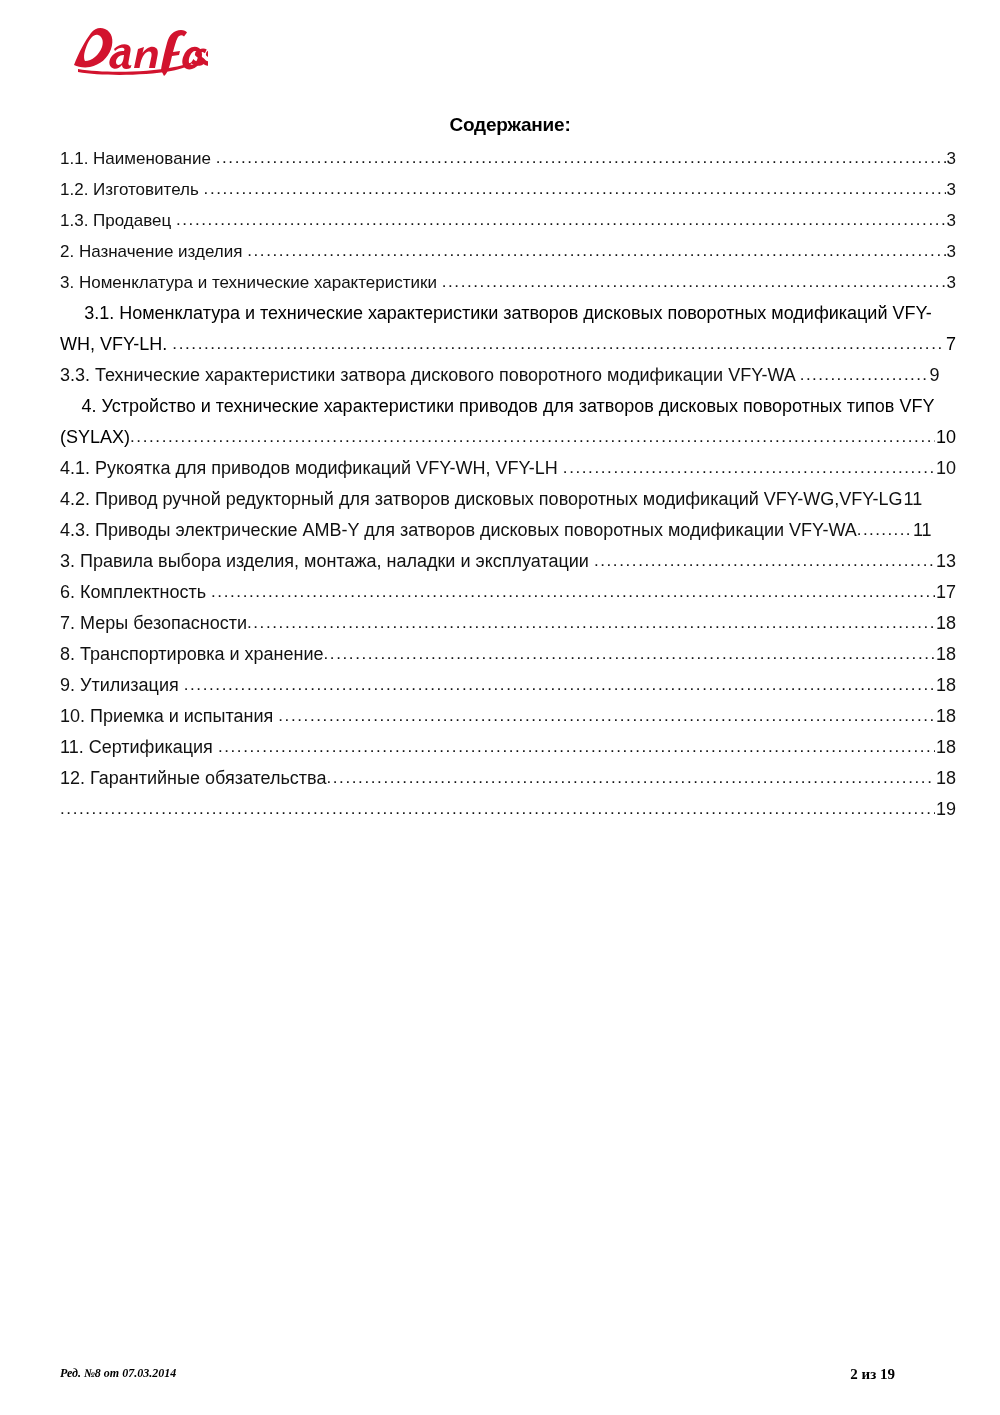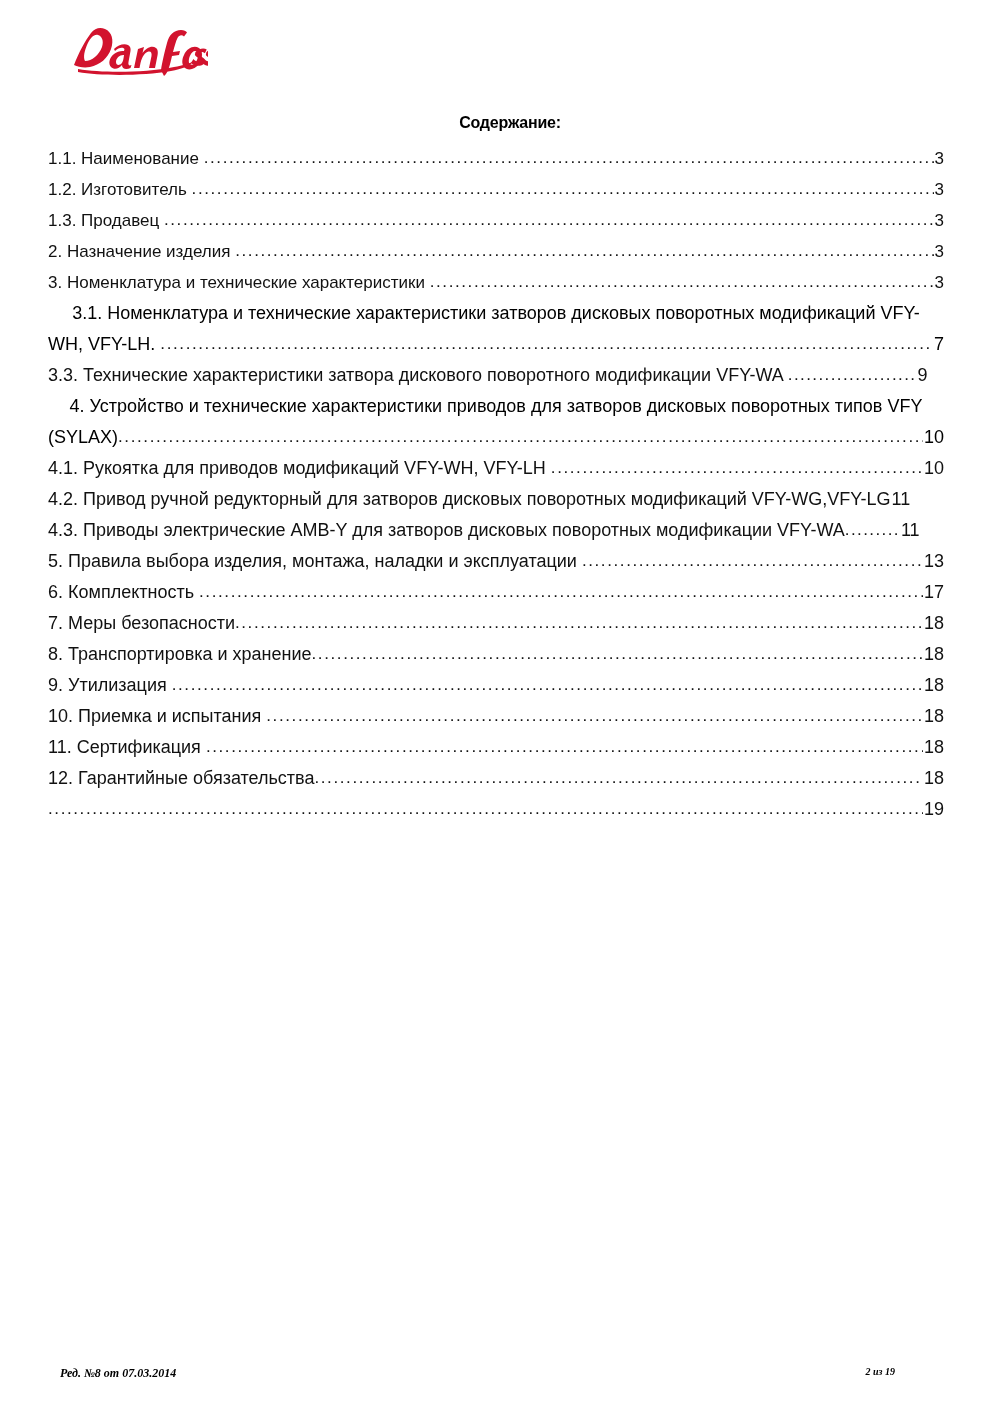--- a/index.html
+++ b/index.html
@@ -29,29 +29,29 @@
   }
   .logo svg { display: block; width: 100%; height: 100%; }
 
   
   .toc-title {
     position: absolute;
     left: 60px;
     top: 114px;
     width: 900px;
     text-align: center;
-    font-size: 16px;
+    font-size: 19px;
     font-weight: bold;
     letter-spacing: -0.2px;
   }
 
   
   .toc {
     position: absolute;
-    left: 48px;
+    left: 60px;
     top: 143px;
     width: 896px;
   }
 
   .toc-entry {
     display: block;
     width: 100%;
     font-size: 17px;
     line-height: 31px;
     height: 31px;
@@ -116,23 +116,22 @@
     font-style: italic;
     font-weight: bold;
     font-size: 12px;
     color: #000000;
   }
   .footer-right {
     position: absolute;
     right: 105px;
     top: 1366px;
     font-family: "Liberation Serif", serif;
-    font-style: italic;
     font-weight: bold;
-    font-size: 10px;
+    font-size: 15px;
     color: #000000;
   }
 </style>
 </head>
 <body>
 
 <div class="page">
 
   <div class="logo">
     <svg viewBox="0 0 280 104" xmlns="http://www.w3.org/2000/svg" aria-label="Danfoss">
@@ -250,21 +249,21 @@
     <div class="toc-entry big">
       <div class="row shortdots">
         <span class="label">4.3. Приводы электрические AMB-Y для затворов дисковых поворотных модификации VFY-WA</span>
         <span class="leader">.........</span>
         <span class="pageno">11</span>
       </div>
     </div>
 
     <div class="toc-entry big">
       <div class="row">
-        <span class="label">5. Правила выбора изделия, монтажа, наладки и эксплуатации </span>
+        <span class="label">3. Правила выбора изделия, монтажа, наладки и эксплуатации </span>
         <span class="leader">.......................................................................................................................................................................</span>
         <span class="pageno">13</span>
       </div>
     </div>
 
     <div class="toc-entry big">
       <div class="row">
         <span class="label">6. Комплектность </span>
         <span class="leader">.......................................................................................................................................................................</span>
         <span class="pageno">17</span>

